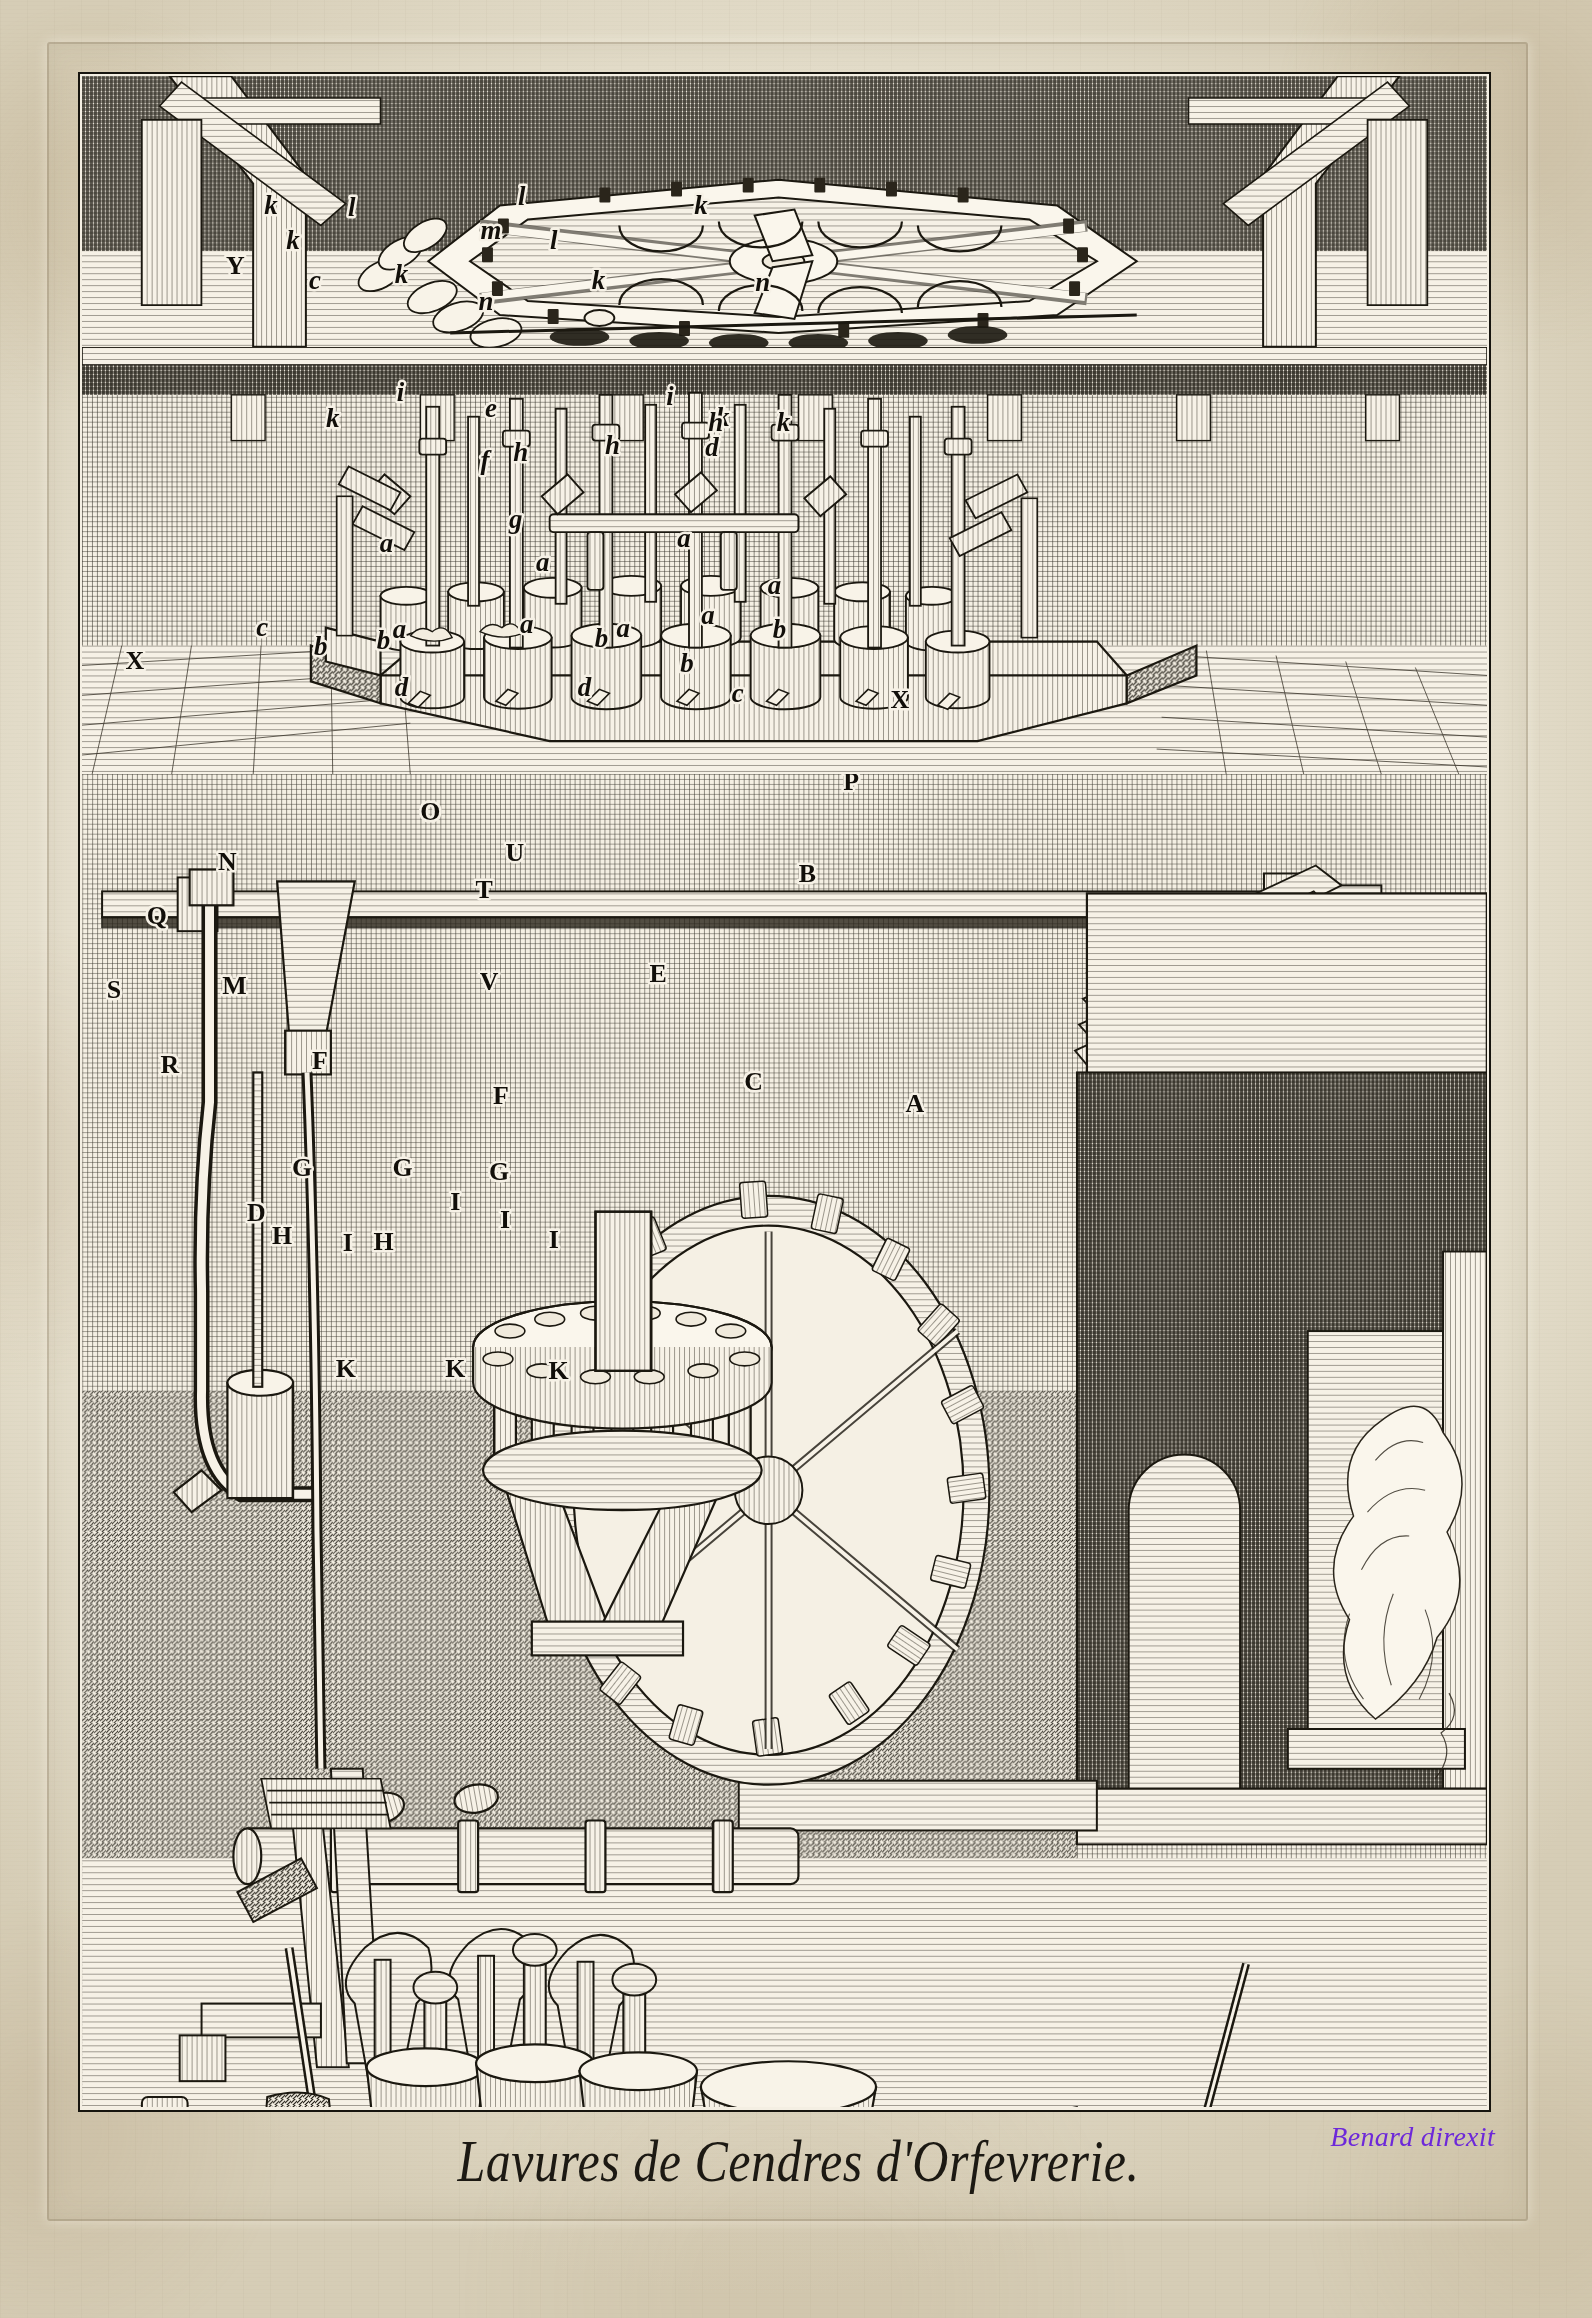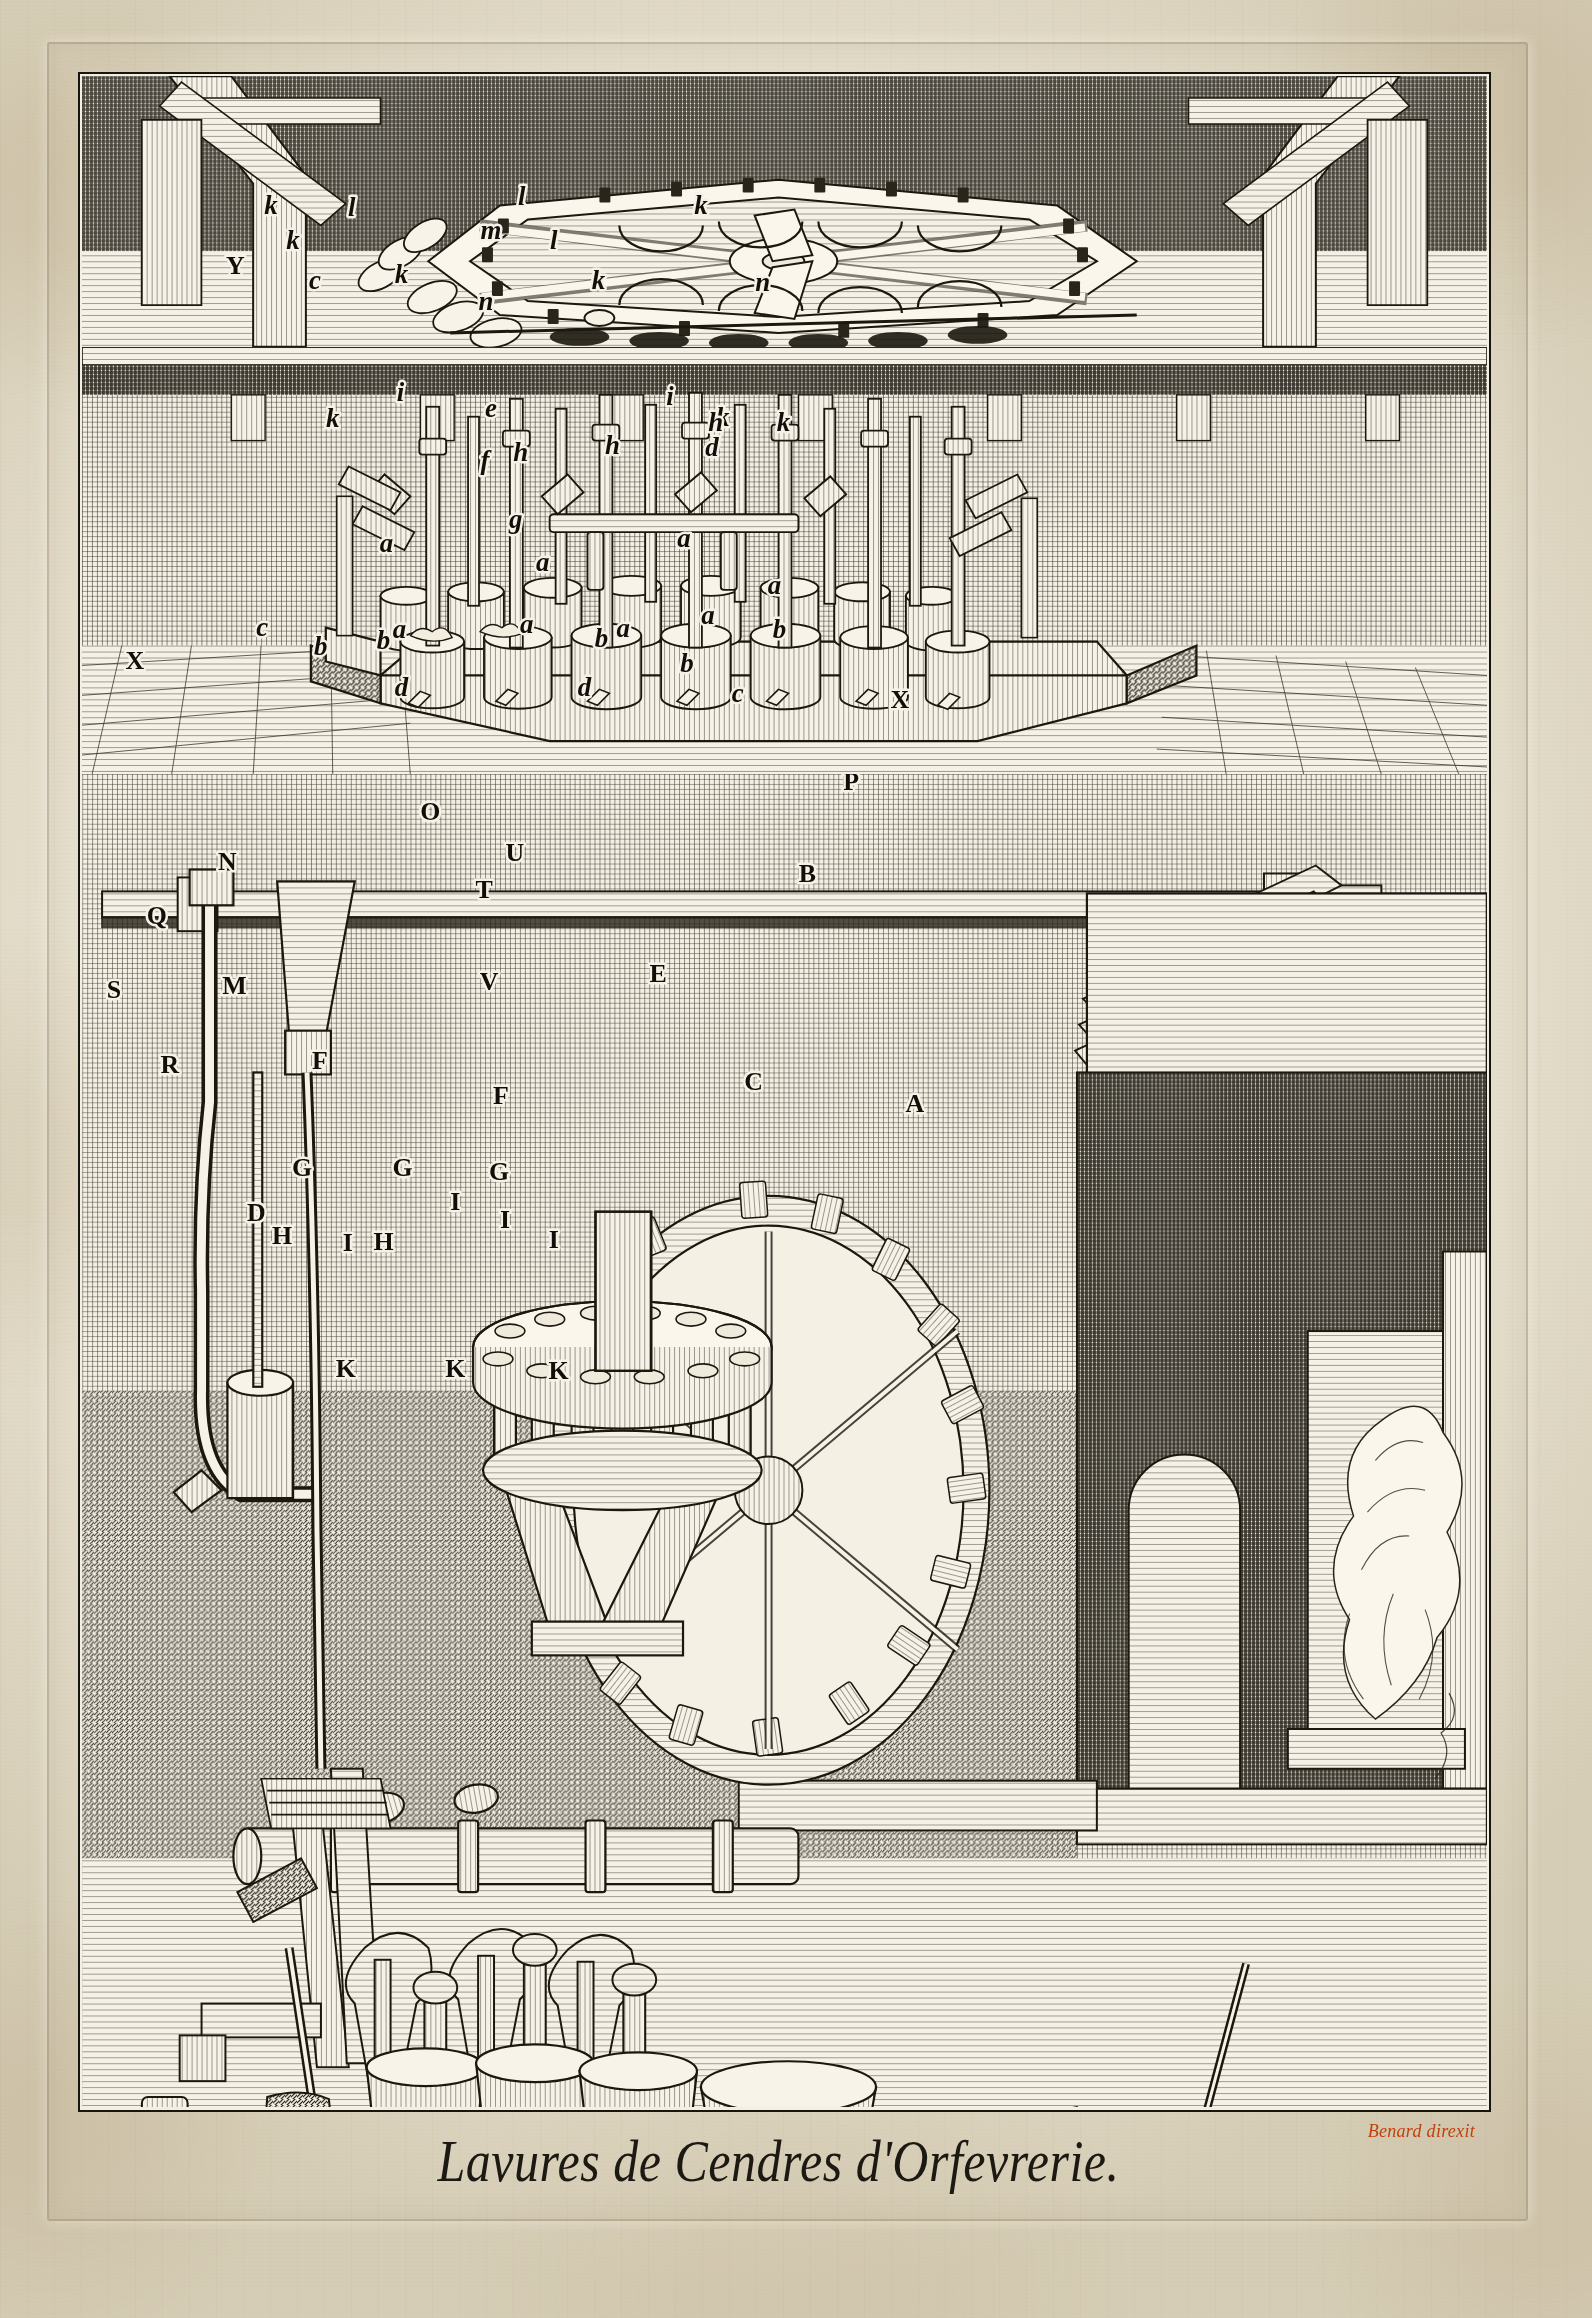--- a/index.html
+++ b/index.html
@@ -56,32 +56,32 @@
   .panel{position:absolute;left:4px;right:4px;overflow:hidden;}
   #panelTop{top:4px;height:271px;}
   #panelMid{top:275px;height:428px;}
   #panelBot{top:702px;bottom:4px;}
   .rule{position:absolute;left:4px;right:4px;height:0;border-top:2px solid #17150f;}
 
   svg{display:block;}
 
   
   #captionBand{
-    position:absolute;left:72px;top:2117px;width:1413px;height:119px;
+    position:absolute;left:92px;top:2117px;width:1413px;height:119px;
   }
   #caption{
     position:absolute;left:0;right:0;top:10px;text-align:center;
     font-family:"Liberation Serif",serif;font-style:italic;
     font-size:50px;letter-spacing:0.5px;color:#1c1913;
     transform:scaleY(1.18);transform-origin:top center;
   }
   #signature{
     position:absolute;right:10px;top:4px;
     font-family:"Liberation Serif",serif;font-style:italic;
-    font-size:18px;color:#c2410c;letter-spacing:0.3px;
+    font-size:28px;color:#6d28d9;letter-spacing:0.3px;
   }
 
   
   .lblRoman{font-family:"Liberation Serif",serif;font-weight:700;fill:#120f0a;}
   .lblItal{font-family:"Liberation Serif",serif;font-style:italic;font-weight:700;fill:#120f0a;}
 </style>
 </head>
 <body>
 
 <div id="sheet">

